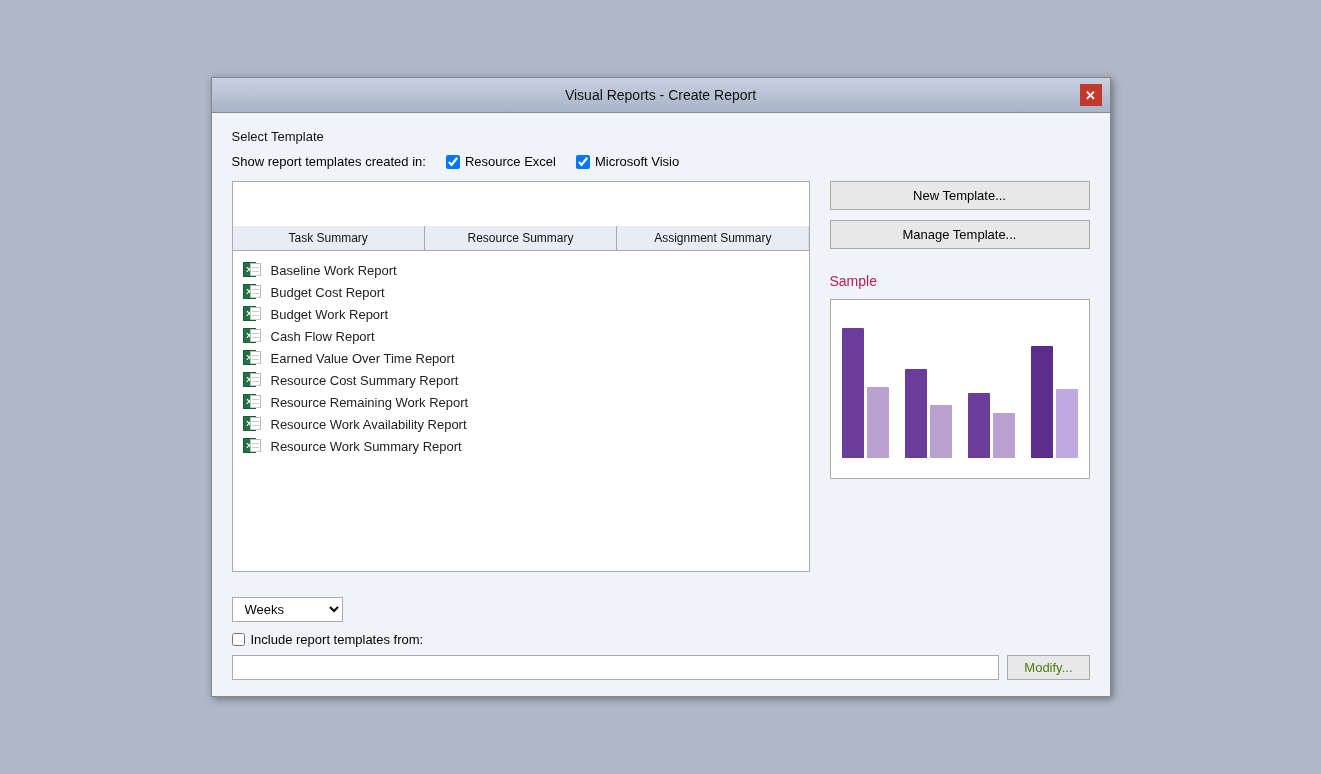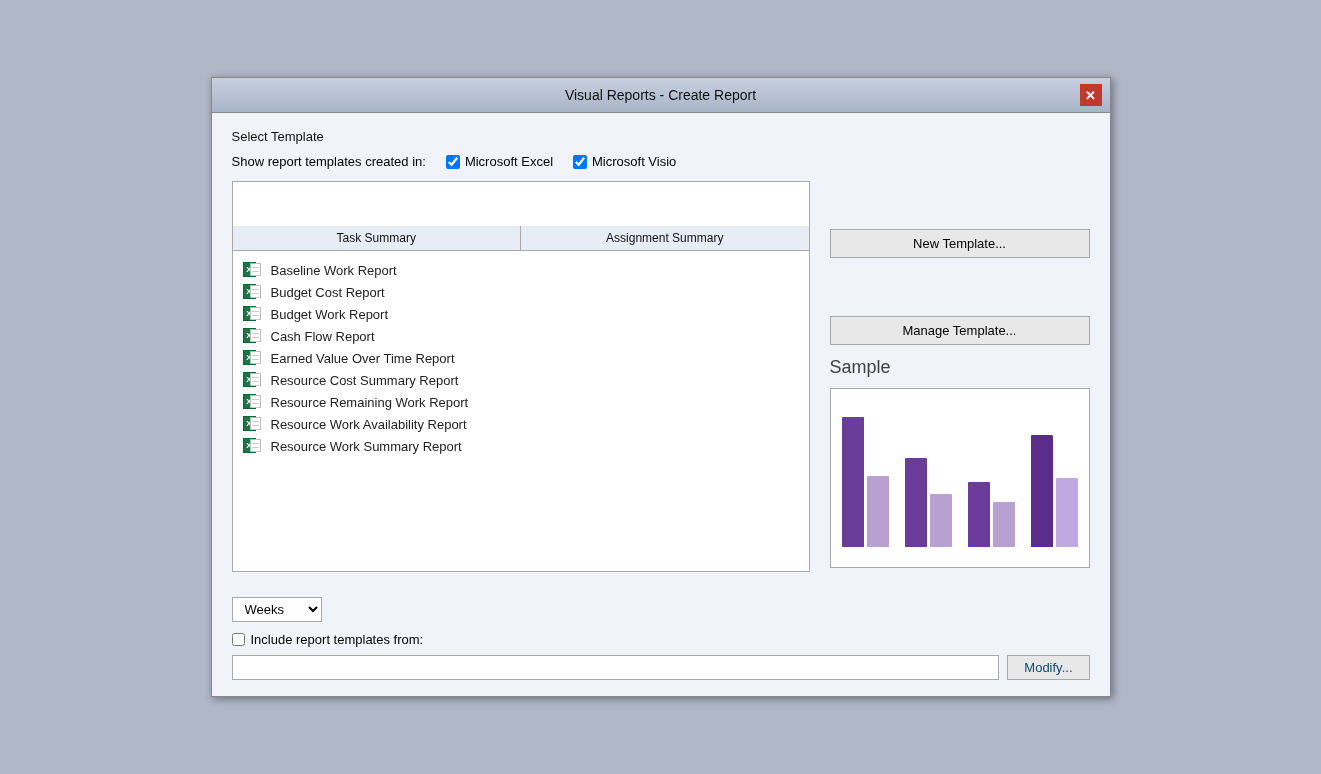--- a/index.html
+++ b/index.html
@@ -147,26 +147,25 @@
       flex-direction: column;
       gap: 10px;
     }
     .action-btn {
       width: 100%;
       padding: 6px 12px;
       background: #e8e8e8;
       border: 1px solid #aaa;
       cursor: pointer;
       font-size: 13px;
-      margin-top: 48px;
     }
     .sample-label {
-      font-size: 18px;
-      color: #404040;
-      margin-top: 2px;
+      font-size: 14px;
+      color: #be185d;
+      margin-top: 14px;
     }
     .sample-chart {
       border: 1px solid #aaa;
       background: white;
       height: 180px;
       display: flex;
       align-items: flex-end;
       justify-content: center;
       padding: 16px 12px 20px 12px;
       gap: 16px;
@@ -184,21 +183,21 @@
       margin-top: 14px;
     }
     .usage-row {
       display: flex;
       align-items: center;
       gap: 12px;
       margin-bottom: 10px;
       font-size: 13px;
     }
     .usage-select {
-      padding: 3px 17px 3px 8px;
+      padding: 3px 38px 3px 8px;
       border: 1px solid #aaa;
       background: white;
       font-size: 13px;
       appearance: auto;
       cursor: pointer;
       margin-top: 11px;
     }
     .include-row {
       display: flex;
       align-items: center;
@@ -217,21 +216,21 @@
       border: 1px solid #aaa;
       background: white;
       font-size: 13px;
     }
     .modify-btn {
       padding: 4px 16px;
       background: #e8e8e8;
       border: 1px solid #aaa;
       cursor: pointer;
       font-size: 13px;
-      color: #0c4a6e;
+      color: #4d7c0f;
     }
     .sample-chart-wrapper {
       position: relative;
     }
   </style>
 </head>
 <body>
 
 <div class="window">
 
@@ -241,35 +240,36 @@
     <button class="close-btn">✕</button>
   </div>
 
   <div class="content">
     <div class="section-label">Select Template</div>
 
     <div class="checkbox-row">
       <span>Show report templates created in:</span>
       <label class="checkbox-item">
         <input type="checkbox" checked="" style="">
-        <span>Microsoft Excel</span>
+        <span>Resource Excel</span>
       </label>
       <label class="checkbox-item">
         <input type="checkbox" checked="" style="">
         <span>Microsoft Visio</span>
       </label>
     </div>
 
     <div class="main-area">
 
       <div class="left-panel">
         <div class="tab-container">
 
           <div class="tab-row tab-row-top">
             <div class="tab">Task Summary</div>
+            <div class="tab">Resource Summary</div>
             <div class="tab">Assignment Summary</div>
           </div>
 
 
           <div class="report-list" id="report-list">
               <div class="report-item">
                 <span class="excel-icon" style="position: relative; display: inline-flex; width: 20px; height: 16px; margin-right: 2px;">
                   <span style="position: absolute; left: 0px; top: 0px; width: 13px; height: 15px; background: rgb(33, 115, 70); border: 1px solid rgb(26, 94, 56); display: flex; align-items: center; justify-content: center; color: white; font-size: 8px; font-weight: bold; z-index: 0;">X</span>
                   <span style="position: absolute; left: 7px; top: 1px; width: 11px; height: 13px; background: white; border: 1px solid rgb(187, 187, 187); z-index: 1;">
                     <span style="position: absolute; left: 1px; right: 1px; height: 1px; background: rgb(204, 204, 204); top: 3px;"></span>

